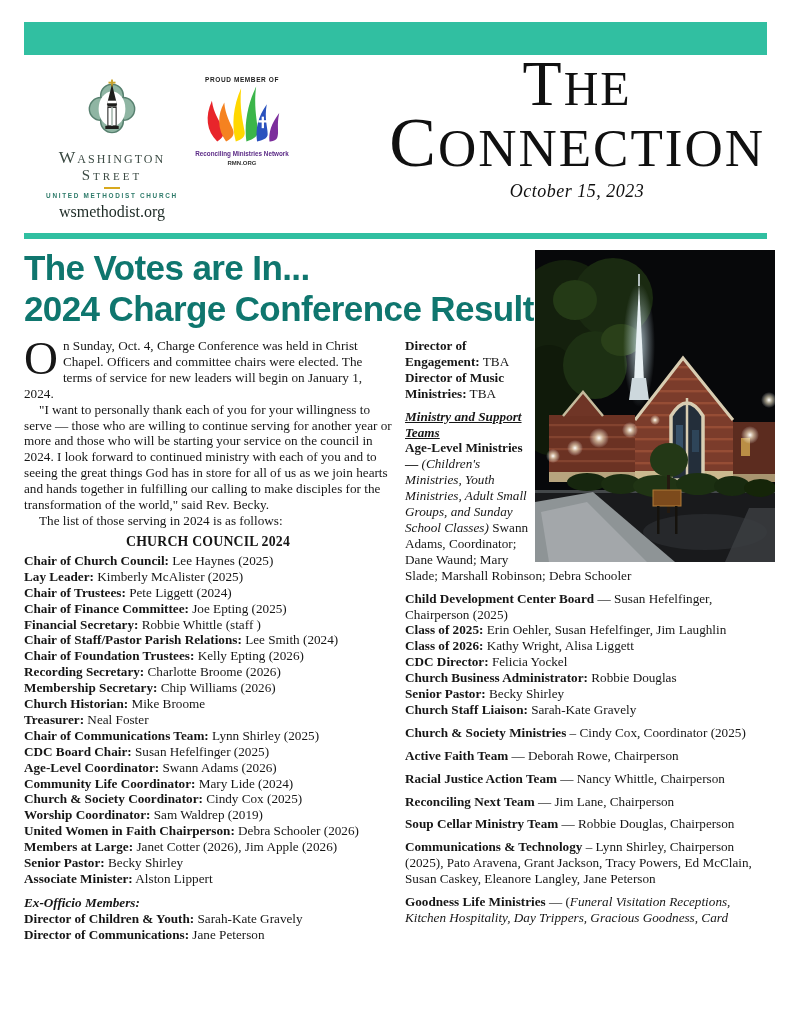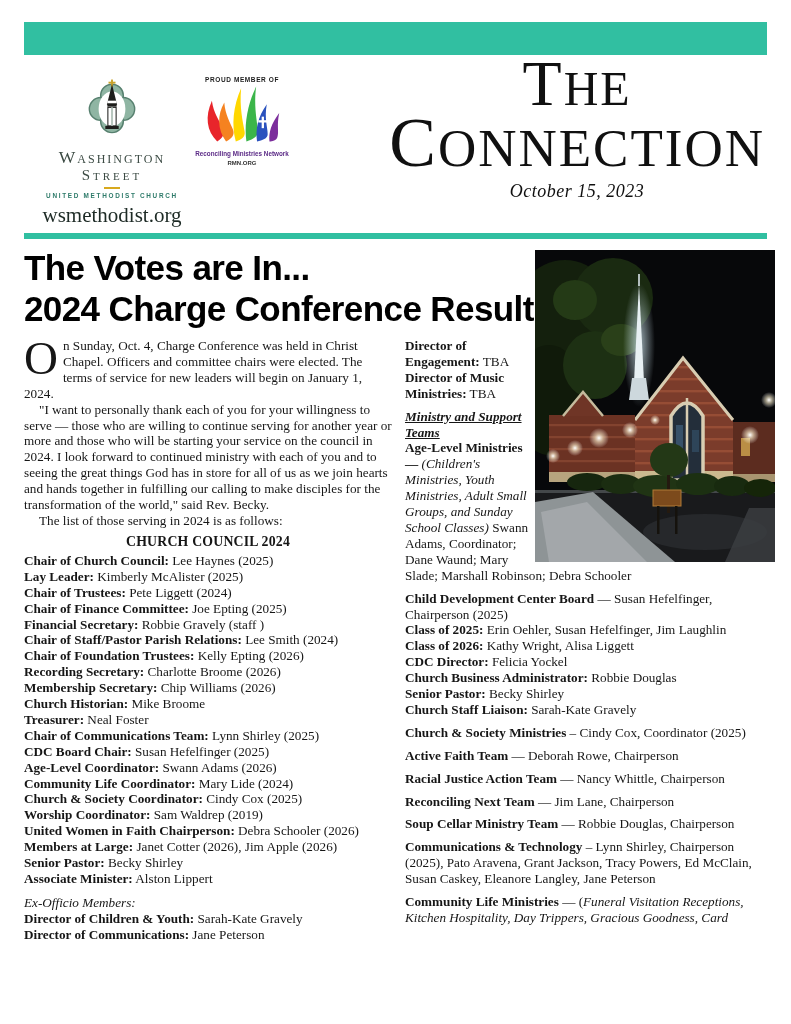--- a/index.html
+++ b/index.html
@@ -8,54 +8,54 @@
   .topbar{position:absolute;left:24px;top:22px;width:743px;height:33px;background:#31bfa1;}
   .rule{position:absolute;left:24px;top:233px;width:743px;height:6px;background:#31bfa1;}
 
   
   .ws-logo{position:absolute;left:28px;top:78px;width:168px;text-align:center;}
   .ws-icon{display:block;margin:0 auto;}
   .ws-name1{font-size:17.5px;font-variant:small-caps;letter-spacing:2px;color:#3c4b44;line-height:19px;margin-top:2px;}
   .ws-name2{font-size:15px;font-variant:small-caps;letter-spacing:3px;color:#3c4b44;line-height:16px;}
   .ws-gold{width:16px;height:2px;background:#d8a91e;margin:4px auto 3px;}
   .ws-denom{font-family:"Liberation Sans",sans-serif;font-size:6.4px;font-weight:bold;letter-spacing:1.7px;color:#2d7a69;}
-  .ws-web{font-size:21px;color:#1d2a25;margin-top:4px;}
+  .ws-web{font-size:16px;color:#1d2a25;margin-top:4px;}
 
   
   .rmn-logo{position:absolute;left:194px;top:76px;width:96px;text-align:center;}
   .rmn-proud{font-family:"Liberation Sans",sans-serif;font-size:6.5px;font-weight:bold;letter-spacing:.6px;color:#1c1c1c;}
   .rmn-name{font-family:"Liberation Sans",sans-serif;font-size:6.3px;font-weight:bold;color:#5b2a86;margin-top:1px;}
   .rmn-url{font-family:"Liberation Sans",sans-serif;font-size:6px;font-weight:bold;color:#333;margin-top:3px;}
 
   
   .masthead{position:absolute;right:26px;top:60px;text-align:center;color:#101010;}
   .mast1{font-size:48px;line-height:48px;letter-spacing:2px;}
   .mast1 .cap{font-size:64px;}
   .mast2{font-size:53px;line-height:60px;letter-spacing:2px;}
   .mast2 .cap{font-size:70px;}
   .mast-date{font-size:18px;font-style:italic;font-weight:normal;margin-top:3px;letter-spacing:.5px;}
 
   
   .article{position:absolute;left:24px;top:247px;width:752px;height:777px;}
   h1{margin:0 0 9px 0;font-family:"Liberation Sans",sans-serif;font-weight:bold;
-     font-size:35px;line-height:41px;letter-spacing:-0.6px;color:#000000;}
+     font-size:35px;line-height:41px;letter-spacing:-0.6px;color:#0f766e;}
   .cols{display:flex;gap:13px;}
   .col-left{width:368px;}
   .col-right{width:369px;}
   .photo{position:absolute;left:511px;top:3px;width:240px;height:312px;}
   .photo svg{display:block;}
   .photo-spacer{float:right;width:239px;height:226px;}
 
   p{margin:0;font-size:13.2px;line-height:15.9px;}
   .ind{text-indent:15px;}
   .dropcap{float:left;font-size:47px;line-height:37px;padding:2px 5px 0 0;}
   h2{margin:5px 0 3px;font-size:13.8px;text-align:center;letter-spacing:.2px;}
   .entry b{font-weight:bold;}
   .gap{margin-top:7px;}
-  .exoff{font-weight:normal;font-style:italic;margin-top:8px;}
+  .exoff{font-weight:bold;font-style:italic;margin-top:8px;}
   .u-head{font-weight:bold;font-style:italic;text-decoration:underline;margin-top:7px;}
 </style>
 </head>
 <body>
 
 <div class="page">
   <div class="topbar"></div>
 
   <div class="ws-logo">
     <svg class="ws-icon" width="50" height="68" viewBox="0 0 48 66">
@@ -208,21 +208,21 @@
       <div class="col-left">
         <p><span class="dropcap">O</span><span>n Sunday, Oct. 4, Charge Conference was held in Christ Chapel. Officers and committee chairs were elected. The terms of service for new leaders will begin on January 1, 2024.</span></p>
         <p class="ind">"I want to personally thank each of you for your willingness to serve — those who are willing to continue serving for another year or more and those who will be starting your service on the council in 2024. I look forward to continued ministry with each of you and to seeing the great things God has in store for all of us as we join hearts and hands together in fulfilling our calling to make disciples for the transformation of the world," said Rev. Becky.</p>
         <p class="ind">The list of those serving in 2024 is as follows:</p>
         <h2>CHURCH COUNCIL 2024</h2>
 
         <p class="entry"><b>Chair of Church Council:</b> <span>Lee Haynes (2025)</span></p>
         <p class="entry"><b>Lay Leader:</b> <span>Kimberly McAlister (2025)</span></p>
         <p class="entry"><b>Chair of Trustees:</b> <span>Pete Liggett (2024)</span></p>
         <p class="entry"><b>Chair of Finance Committee:</b> <span>Joe Epting (2025)</span></p>
-        <p class="entry"><b>Financial Secretary:</b> <span>Robbie Gravely (staff )</span></p>
+        <p class="entry"><b>Financial Secretary:</b> <span>Robbie Whittle (staff )</span></p>
         <p class="entry"><b>Chair of Staff/Pastor Parish Relations:</b> <span>Lee Smith (2024)</span></p>
         <p class="entry"><b>Chair of Foundation Trustees:</b> <span>Kelly Epting (2026)</span></p>
         <p class="entry"><b>Recording Secretary:</b> <span>Charlotte Broome (2026)</span></p>
         <p class="entry"><b>Membership Secretary:</b> <span>Chip Williams (2026)</span></p>
         <p class="entry"><b>Church Historian:</b> <span>Mike Broome</span></p>
         <p class="entry"><b>Treasurer:</b> <span>Neal Foster</span></p>
         <p class="entry"><b>Chair of Communications Team:</b> <span>Lynn Shirley (2025)</span></p>
         <p class="entry"><b>CDC Board Chair:</b> <span>Susan Hefelfinger (2025)</span></p>
         <p class="entry"><b>Age-Level Coordinator:</b> <span>Swann Adams (2026)</span></p>
         <p class="entry"><b>Community Life Coordinator:</b> <span>Mary Lide (2024)</span></p>
@@ -255,17 +255,17 @@
         <p class="entry"><b>Church Business Administrator:</b> <span>Robbie Douglas</span></p>
         <p class="entry"><b>Senior Pastor:</b> <span>Becky Shirley</span></p>
         <p class="entry"><b>Church Staff Liaison:</b> <span>Sarah-Kate Gravely</span></p>
 
         <p class="entry gap"><b>Church &amp; Society Ministries</b> <span>– Cindy Cox, Coordinator (2025)</span></p>
         <p class="entry gap"><b>Active Faith Team</b> <span>— Deborah Rowe, Chairperson</span></p>
         <p class="entry gap"><b>Racial Justice Action Team</b> <span>— Nancy Whittle, Chairperson</span></p>
         <p class="entry gap"><b>Reconciling Next Team</b> <span>— Jim Lane, Chairperson</span></p>
         <p class="entry gap"><b>Soup Cellar Ministry Team</b> <span>— Robbie Douglas, Chairperson</span></p>
         <p class="entry gap"><b>Communications &amp; Technology</b> <span>– Lynn Shirley, Chairperson (2025), Pato Aravena, Grant Jackson, Tracy Powers, Ed McClain, Susan Caskey, Eleanore Langley, Jane Peterson</span></p>
-        <p class="entry gap"><b>Community Life Ministries</b> <span>— (</span><i>Funeral Visitation Receptions, Kitchen Hospitality, Day Trippers, Gracious Goodness, Card</i></p>
+        <p class="entry gap"><b>Goodness Life Ministries</b> <span>— (</span><i>Funeral Visitation Receptions, Kitchen Hospitality, Day Trippers, Gracious Goodness, Card</i></p>
       </div>
     </div>
   </div>
 </div>
 
 </body></html>

